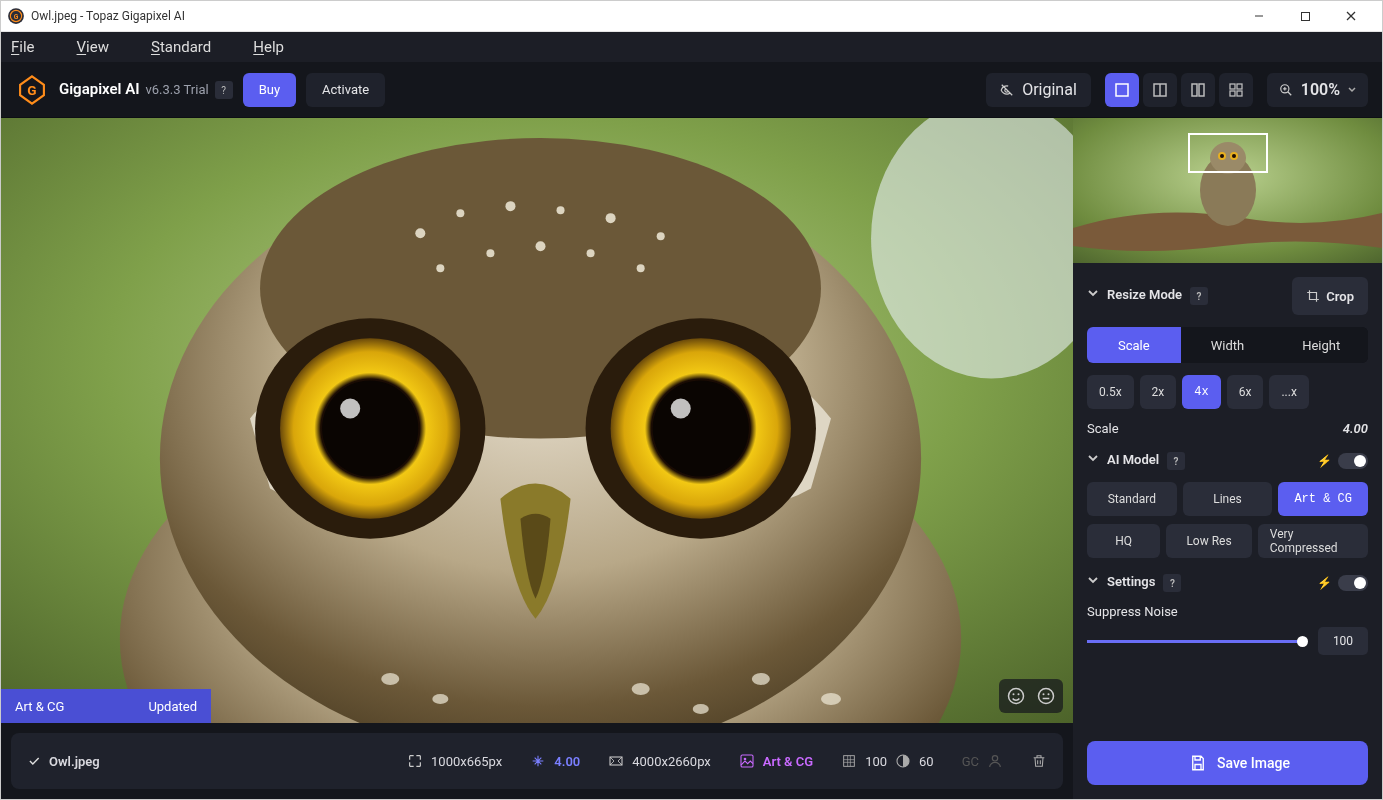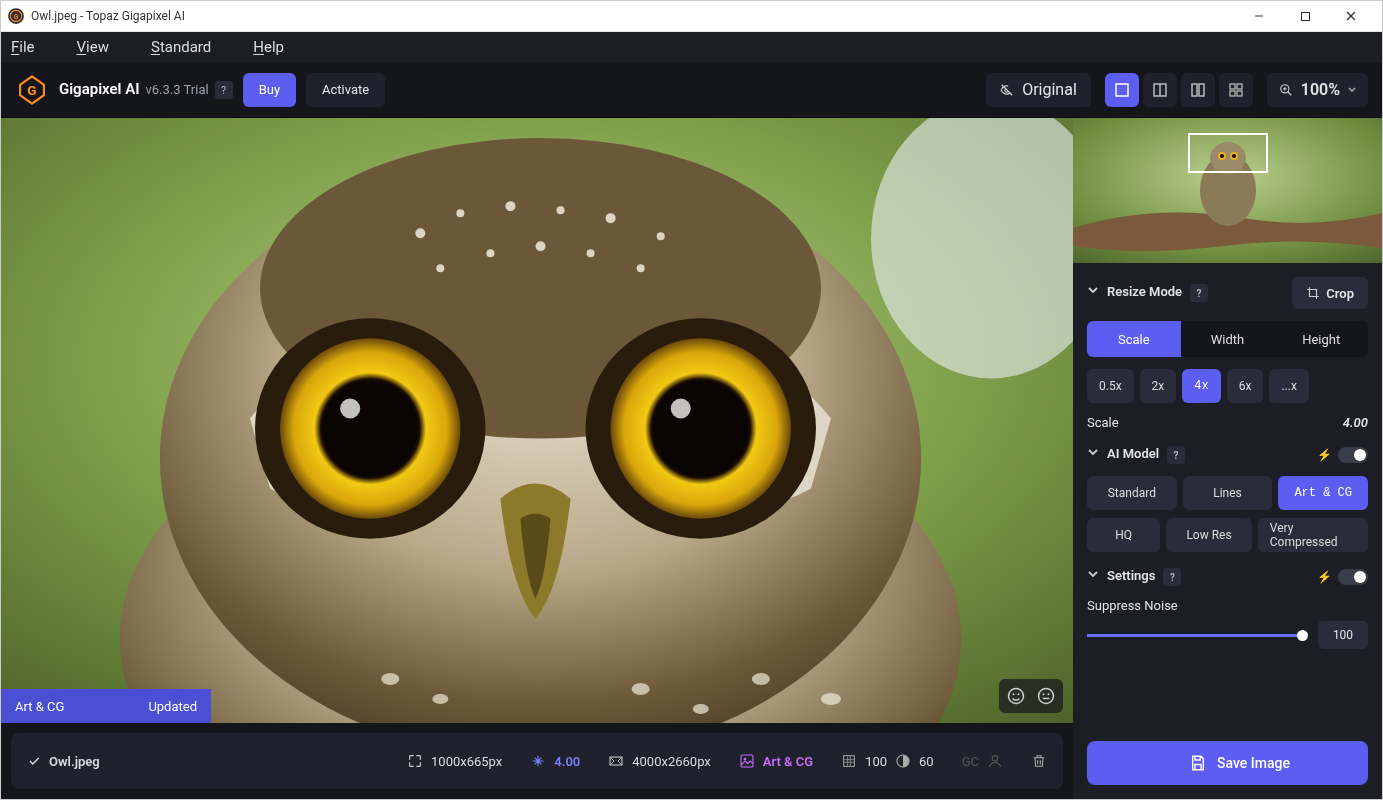--- a/index.html
+++ b/index.html
@@ -43,21 +43,21 @@
 .bb-val-accent { color:#7a7fff; font-weight:600; }
 .bb-gc { color:#555; }
 .sidebar { width:309px; display:flex; flex-direction:column; background:#1c1e26; }
 .nav-preview { height:145px; position:relative; background:#4a5c3a; overflow:hidden; }
 .nav-rect { position:absolute; left:115px; top:15px; width:80px; height:40px; border:2px solid #fff; }
 .panel { padding:14px 14px 0; }
 .section { margin-bottom:16px; }
 .sec-header { display:flex; align-items:center; gap:8px; font-size:13px; font-weight:600; margin-bottom:12px; justify-content:space-between; }
 .sec-header-left { display:flex; align-items:flex-start; gap:8px; }
 .chev { width:12px; height:12px; display:inline-flex; align-items:center; justify-content:center; }
-.crop-btn { height:32px; padding:0 14px; background:#2a2d39; border-radius:6px; display:inline-flex; align-items:center; gap:6px; font-size:13px; }
+.crop-btn { height:38px; padding:0 14px; background:#2a2d39; border-radius:6px; display:inline-flex; align-items:center; gap:6px; font-size:13px; }
 .seg { display:flex; gap:0; background:#14161c; border-radius:6px; overflow:hidden; height:36px; }
 .seg-btn { flex:1; display:flex; align-items:center; justify-content:center; font-size:13px; background:#14161c; color:#ddd; }
 .seg-btn.active { background:#5b5ef0; color:#fff; }
 .chip-row { display:flex; gap:6px; flex-wrap:wrap; }
 .chip { height:34px; padding:12px 12px; background:#2a2d39; border-radius:6px; display:inline-flex; align-items:center; font-size:12px; color:#ddd; }
 .chip.active { background:#5b5ef0; color:#fff;font-family:Liberation Mono, monospace; }
 .row-sb { display:flex; justify-content:space-between; align-items:center; font-size:13px; margin-top:12px; }
 .val-it { font-style:italic; font-weight:600; }
 .toggle { width:30px; height:16px; background:#3a3d4a; border-radius:10px; position:relative; }
 .toggle-knob { position:absolute; width:12px; height:12px; background:#fff; border-radius:50%; top:2px; right:2px; }

